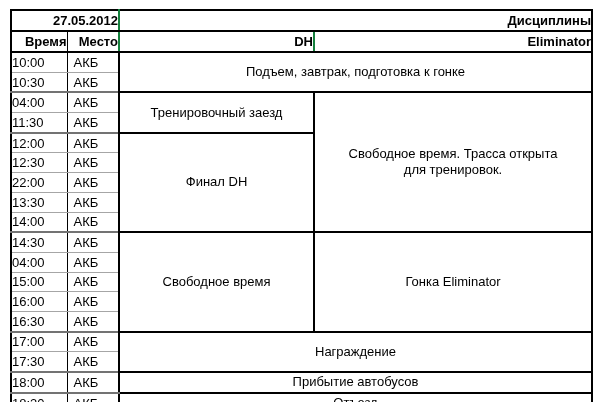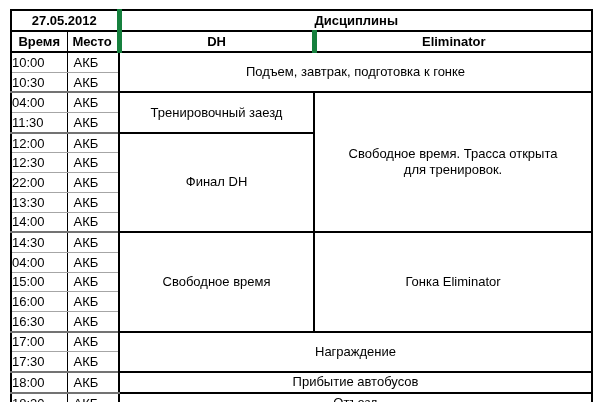--- a/index.html
+++ b/index.html
@@ -25,26 +25,26 @@
   }
   td {
     font-size: 13px;
     padding: 0;
     height: 18.7px;
     vertical-align: middle;
     overflow: hidden;
   }
   tr.hrow td {
     font-weight: bold;
-    text-align: center;
+    text-align: right;
     height: 19px;
     border-bottom: 2px solid #000;
     white-space: nowrap;
   }
-  td.bdiv { border-left: 5px solid #15803d; }
+  td.bdiv { border-left: 2px solid #15803d; }
   td.ldiv { border-left: 1px solid #000; }
   td.time {
     text-align: left;
     padding-right: 4px;
     border-bottom: 1px solid #a6a6a6;
     white-space: nowrap;
   }
   td.place {
     text-align: left;
     padding-left: 6px;

